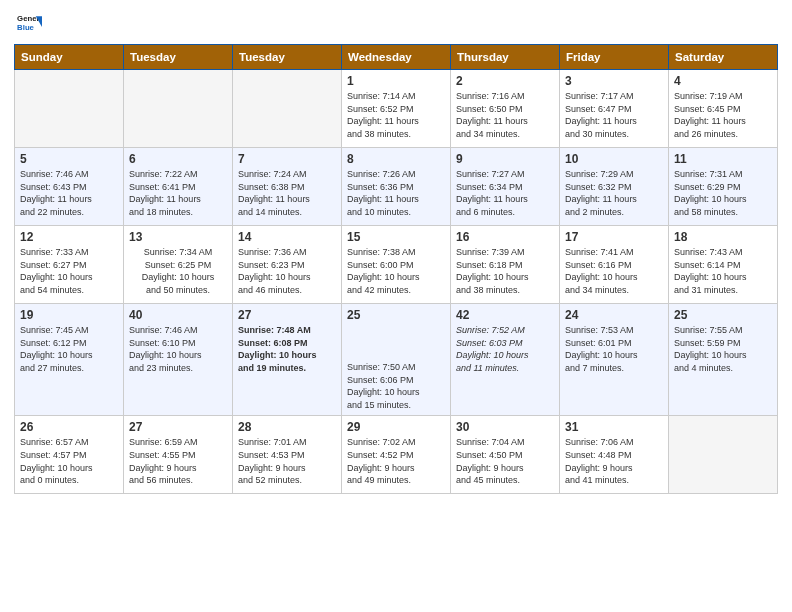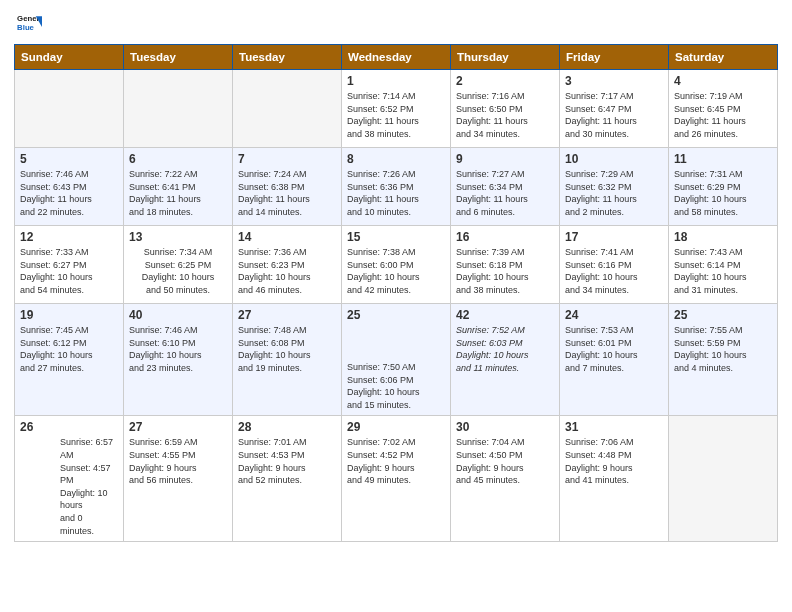--- a/index.html
+++ b/index.html
@@ -267,21 +267,21 @@
           </td>
           <td>
             <span class="day-number">40</span>
             <div class="cell-info" style="white-space: pre-line;">Sunrise: 7:46 AM
 Sunset: 6:10 PM
 Daylight: 10 hours
 and 23 minutes.</div>
           </td>
           <td>
             <span class="day-number">27</span>
-            <div class="cell-info" style="white-space: pre-line;">Sunrise: 7:48 AM
+            <div class="cell-info" style="white-space: pre-line; font-weight: bold;">Sunrise: 7:48 AM
 Sunset: 6:08 PM
 Daylight: 10 hours
 and 19 minutes.</div>
           </td>
           <td>
             <span class="day-number">25</span>
             <div class="cell-info" style="white-space: pre-line; margin-top: 39px;">Sunrise: 7:50 AM
 Sunset: 6:06 PM
 Daylight: 10 hours
 and 15 minutes.</div>
@@ -304,21 +304,21 @@
             <span class="day-number">25</span>
             <div class="cell-info" style="white-space: pre-line;">Sunrise: 7:55 AM
 Sunset: 5:59 PM
 Daylight: 10 hours
 and 4 minutes.</div>
           </td>
         </tr>
         <tr>
           <td>
             <span class="day-number">26</span>
-            <div class="cell-info" style="white-space: pre-line; margin-left: 40px;">Sunrise: 6:57 AM
+            <div class="cell-info" style="white-space: pre-line;">Sunrise: 6:57 AM
 Sunset: 4:57 PM
 Daylight: 10 hours
 and 0 minutes.</div>
           </td>
           <td>
             <span class="day-number">27</span>
             <div class="cell-info" style="white-space: pre-line;">Sunrise: 6:59 AM
 Sunset: 4:55 PM
 Daylight: 9 hours
 and 56 minutes.</div>

